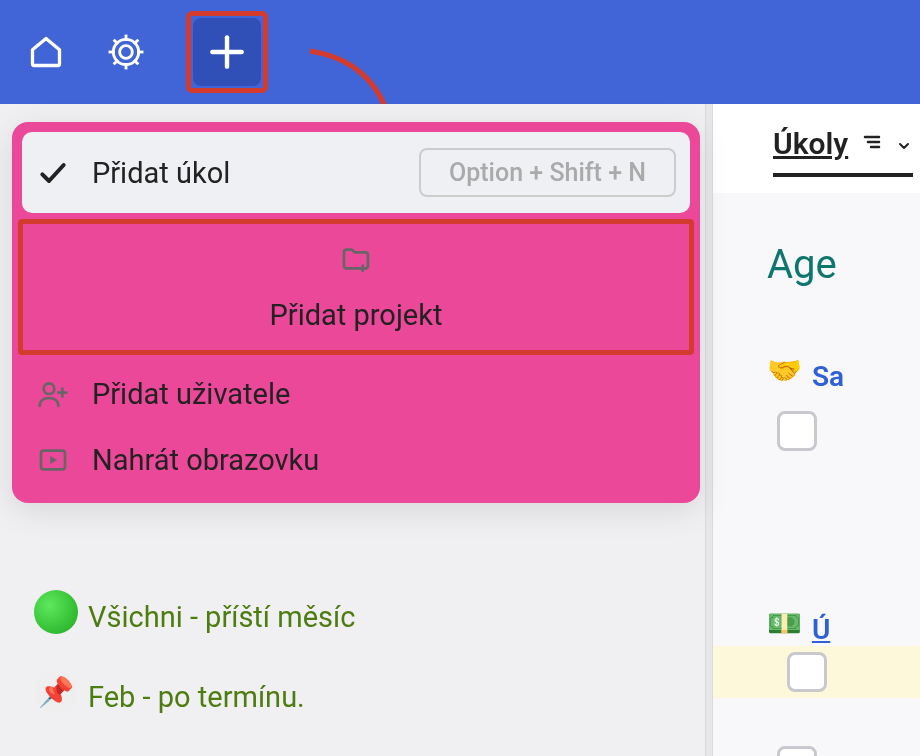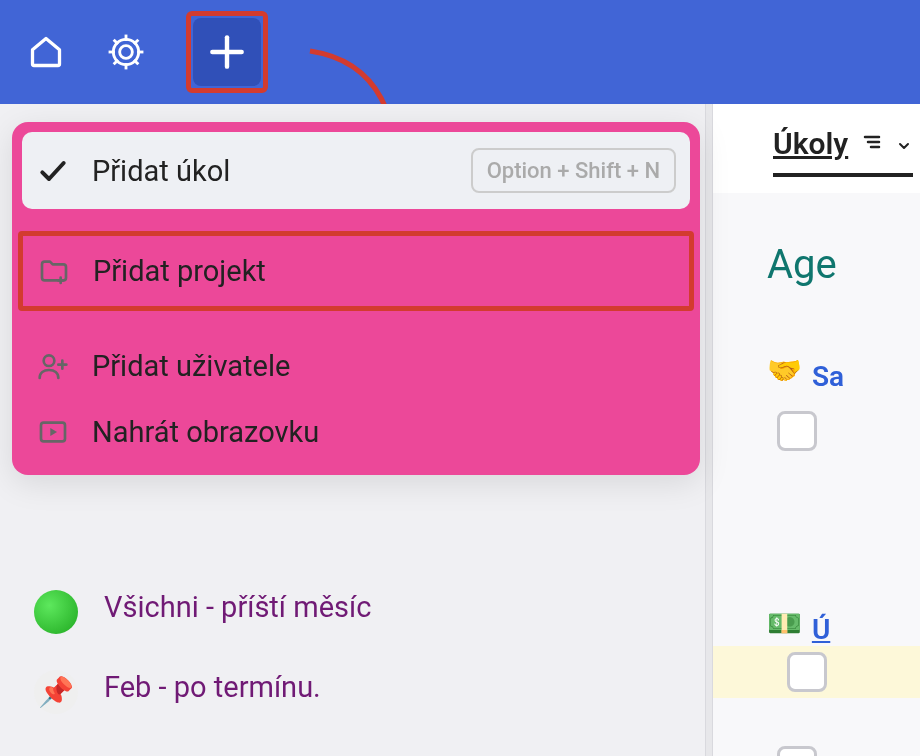--- a/index.html
+++ b/index.html
@@ -76,54 +76,55 @@
       font-size: 29px;
       color: #222;
       cursor: pointer;
       gap: 22px;
       position: relative;
     }
     .dd-item.hovered { background: #eef0f4; }
     .dd-item.highlighted {
       border: 5px solid #d33b2f;
       border-radius: 4px;
-      margin: 22px -4px;
+      margin: 6px -4px;
       padding: 18px 14px;
+      flex-direction: column;
     }
     .dd-icon {
       width: 34px;
       height: 34px;
       display: flex;
       align-items: center;
       justify-content: center;
       color: #555;
       flex-shrink: 0;
     }
     .dd-shortcut {
       margin-left: auto;
       border: 2px solid #ccc;
       border-radius: 8px;
-      padding: 8px 14px;
-      font-size: 22px;
+      padding: 8px 28px;
+      font-size: 25px;
       color: #aaa;
       font-weight: 500;
     }
     .bg-list {
       position: absolute;
       top: 468px;
       left: 34px;
       width: 640px;
     }
     .bg-item {
       display: flex;
-      align-items: flex-start;
-      gap: 26px;
+      align-items: flex-end;
+      gap: 10px;
       padding: 18px 0;
       font-size: 29px;
-      color: #701a75;
+      color: #4d7c0f;
     }
     .status-dot {
       width: 44px;
       height: 44px;
       border-radius: 50%;
       display: flex;
       align-items: center;
       justify-content: center;
       flex-shrink: 0;
     }

